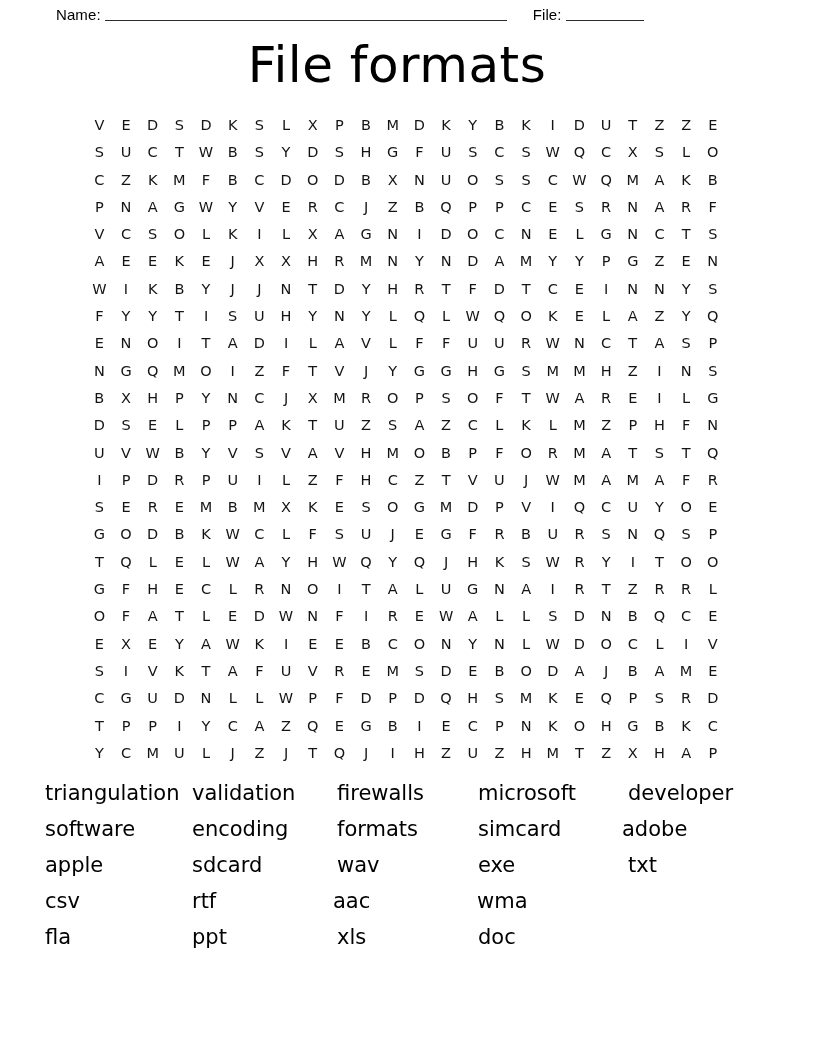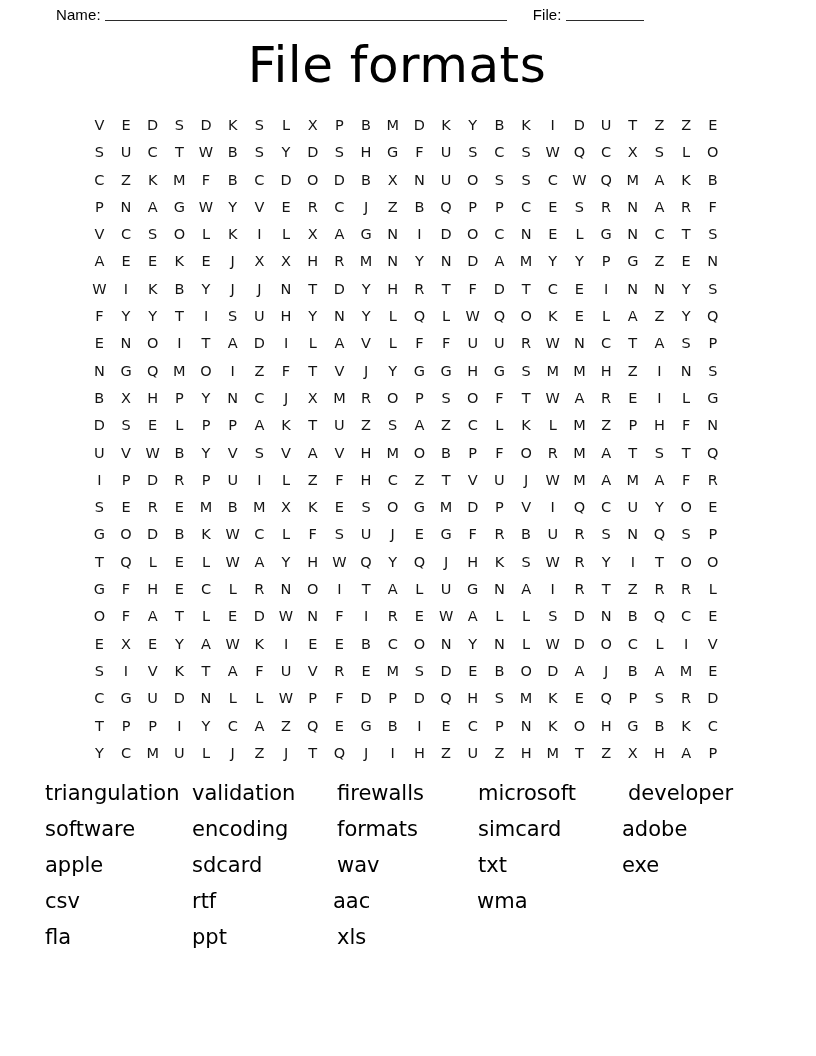--- a/index.html
+++ b/index.html
@@ -762,28 +762,29 @@
       <span class="word-cell c0">software</span>
       <span class="word-cell c1">encoding</span>
       <span class="word-cell c2">formats</span>
       <span class="word-cell c3">simcard</span>
       <span class="word-cell c4">adobe</span>
     </div>
     <div class="word-row">
       <span class="word-cell c0">apple</span>
       <span class="word-cell c1">sdcard</span>
       <span class="word-cell c2">wav</span>
+      <span class="word-cell c4">exe</span>
       <span class="word-cell c3">txt</span>
-      <span class="word-cell c4">exe</span>
     </div>
     <div class="word-row">
       <span class="word-cell c0">csv</span>
       <span class="word-cell c2">rtf</span>
       <span class="word-cell c3">aac</span>
       <span class="word-cell c4">wma</span>
     </div>
     <div class="word-row">
       <span class="word-cell c0">fla</span>
       <span class="word-cell c1">ppt</span>
       <span class="word-cell c2">xls</span>
+      <span class="word-cell c3">doc</span>
       <span class="word-cell c4"></span>
     </div>
   </div>
 
 </body></html>

